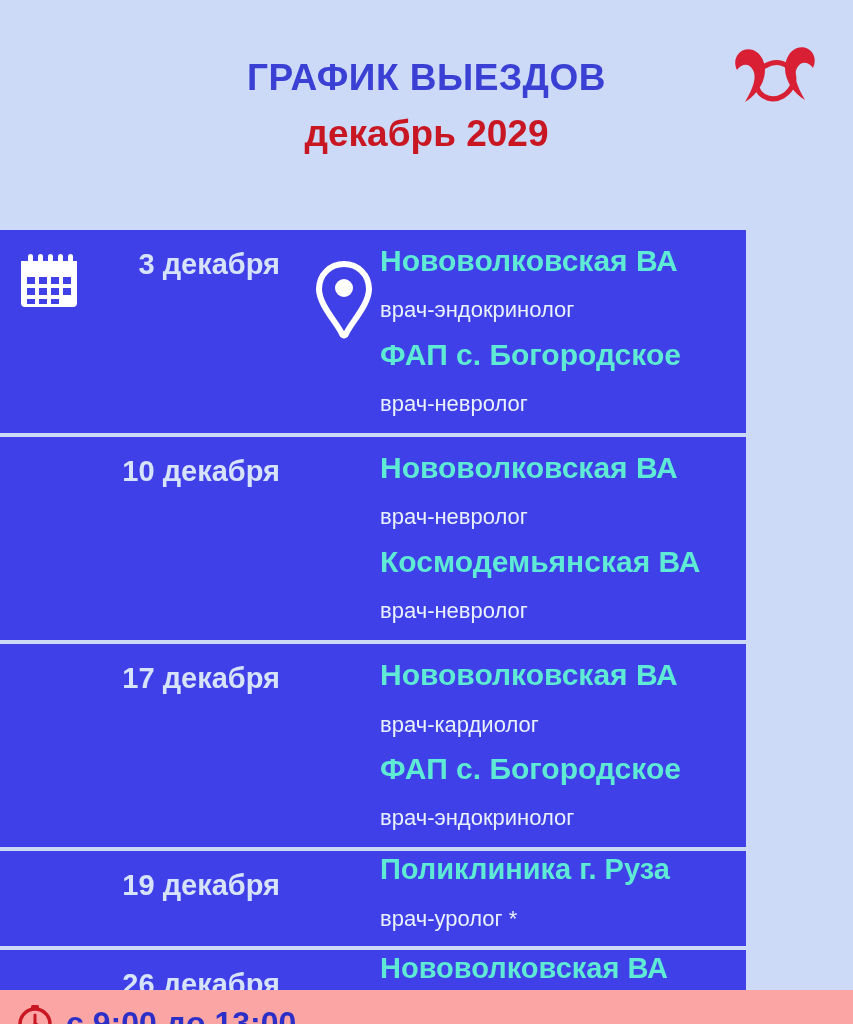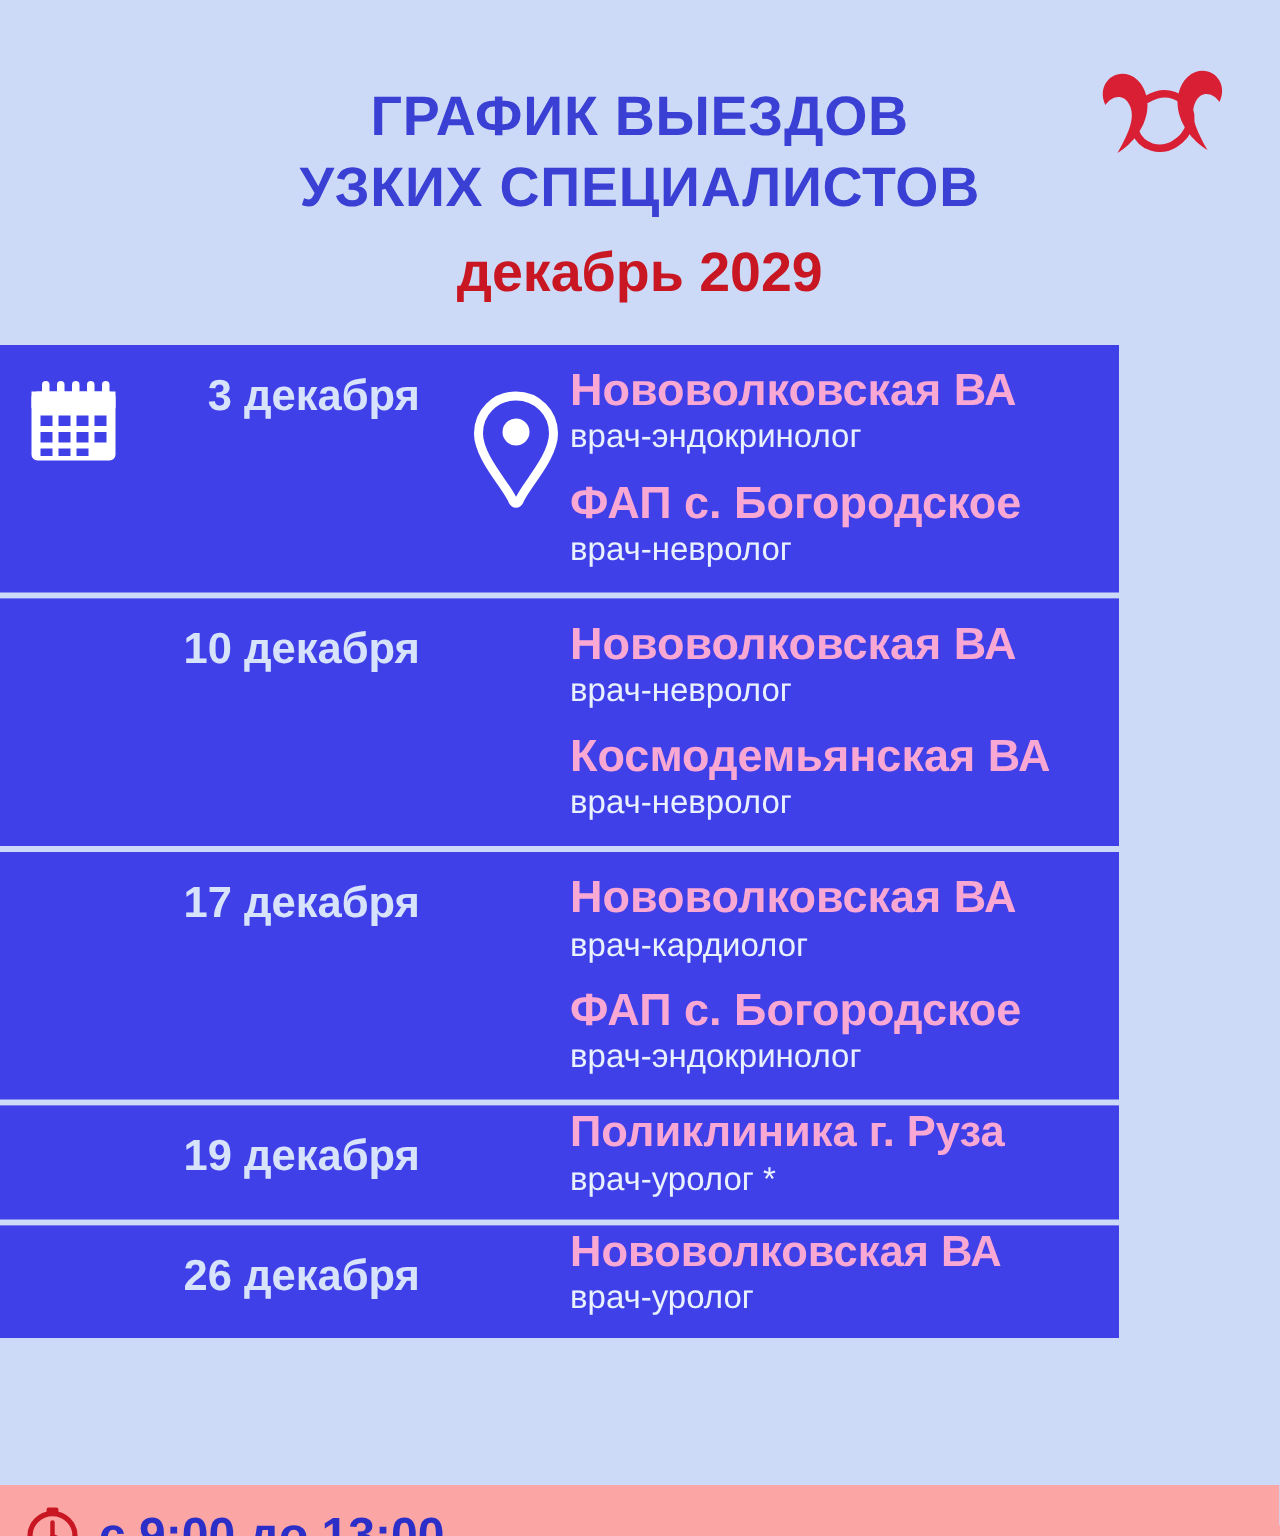--- a/index.html
+++ b/index.html
@@ -70,30 +70,30 @@
     padding-right:20px;
   }
   .col-place {
     flex:1;
     padding:14px 10px 16px 8px;
   }
 
   .entry { margin-bottom:14px; }
   .entry:last-child { margin-bottom:0; }
   .place {
-    color:#f9a8d4;
+    color:#5eead4;
     font-size:30px;
     font-weight:bold;
     line-height:1.14;
   }
   .spec {
     color:#e9f1ff;
     font-size:22px;
     line-height:1.2;
-    margin-top:0;
+    margin-top:19px;
   }
 
   
   .row.compact .col-place { padding-top:2px; padding-bottom:14px; }
   .row.compact .place { font-size:29px; }
   .row.compact .spec { font-size:22px; }
 
   
   .calendar-icon {
     position:absolute;
@@ -129,21 +129,20 @@
     color:#2b2fc7;
   }
 </style>
 </head>
 <body>
 
 <div class="page">
 
   <div class="header">
     <div class="title-line">ГРАФИК ВЫЕЗДОВ</div>
-    <div class="title-line">УЗКИХ СПЕЦИАЛИСТОВ</div>
     <div class="subtitle">декабрь 2029</div>
 
     <svg class="heart-logo" viewBox="0 0 96 72">
       <path d="M10 30 C4 18, 14 6, 26 10 C34 13, 38 22, 38 30 C38 44, 28 56, 18 62 C26 48, 30 38, 26 30 C22 22, 14 24, 10 30 Z" fill="#d81f33"></path>
       <path d="M86 28 C92 16, 82 4, 70 8 C62 11, 58 20, 58 28 C58 42, 68 54, 78 60 C70 46, 66 36, 70 28 C74 20, 82 22, 86 28 Z" fill="#d81f33"></path>
       <path d="M38 26 C48 20, 58 22, 64 30 C70 38, 66 50, 56 56 C46 62, 34 58, 30 48" fill="none" stroke="#d81f33" stroke-width="5" stroke-linecap="round"></path>
     </svg>
   </div>
 
   <div class="schedule">

